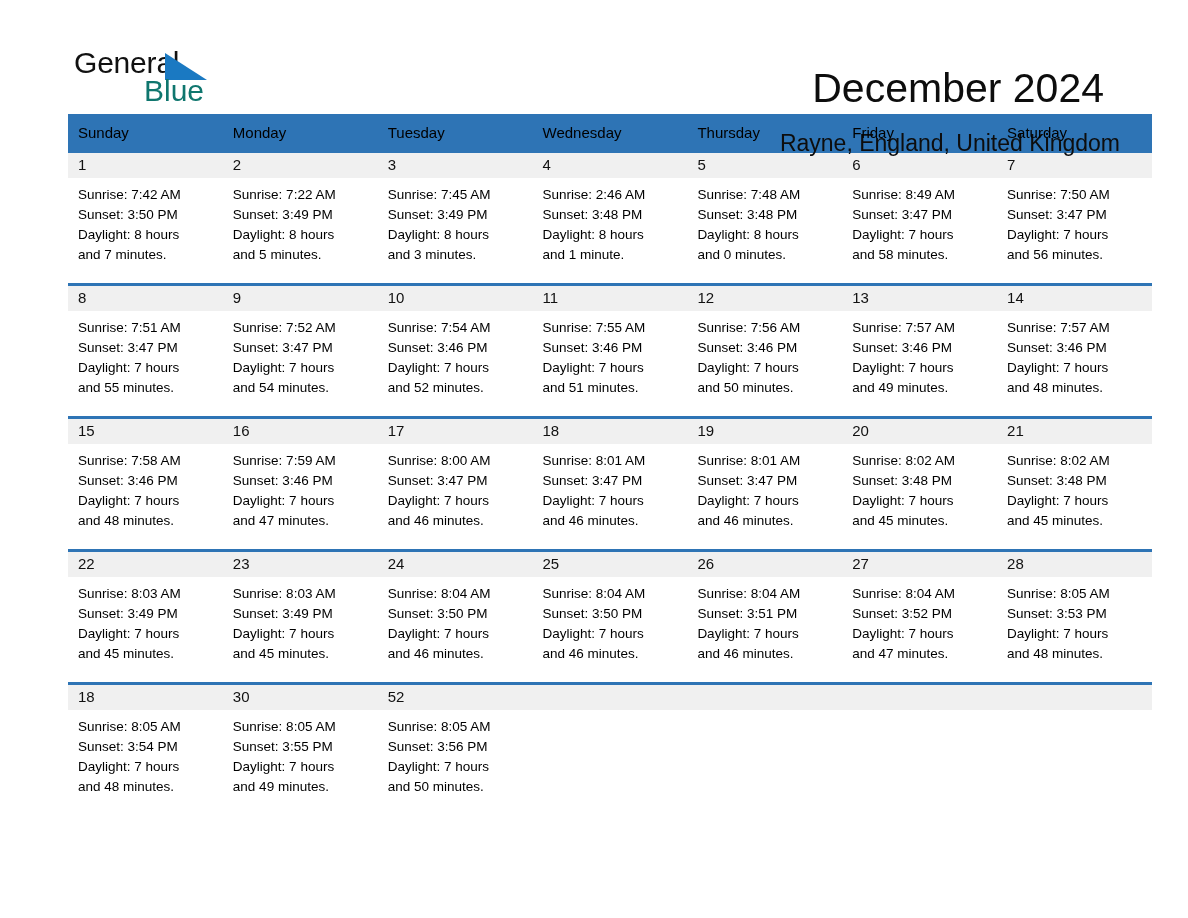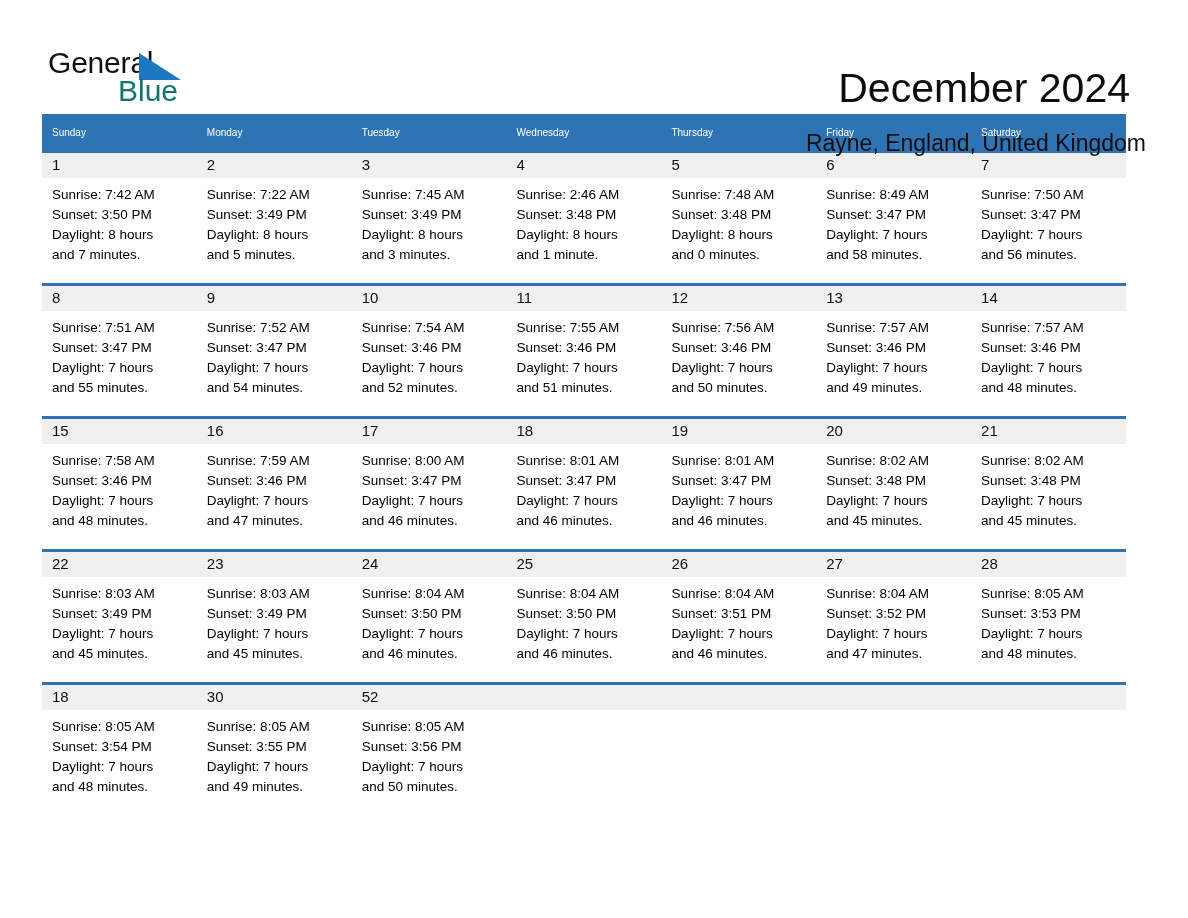--- a/index.html
+++ b/index.html
@@ -13,21 +13,21 @@
     font-family: "Liberation Sans", sans-serif;
     color: #000000;
     overflow: hidden;
   }
 
   .page {
     position: relative;
     width: 1188px;
     height: 918px;
     box-sizing: border-box;
-    padding: 0 42px;
+    padding: 0 68px;
   }
 
   
   .topbar {
     display: flex;
     align-items: flex-start;
     justify-content: space-between;
     padding-top: 46px;
     height: 104px;
     box-sizing: border-box;
@@ -94,22 +94,22 @@
   .calendar {
     width: 1084px;
     border-collapse: collapse;
     table-layout: fixed;
     margin-top: 10px;
   }
   .calendar col { width: 154.85px; }
 
   thead th {
     background: #2e74b5;
-    color: #ffffff;
-    font-size: 10px;
+    color: #000000;
+    font-size: 15px;
     font-weight: normal;
     text-align: left;
     padding: 8px 0 8px 10px;
     height: 20px;
     border: none;
   }
 
   tbody tr.week td {
     vertical-align: top;
     padding: 0;

